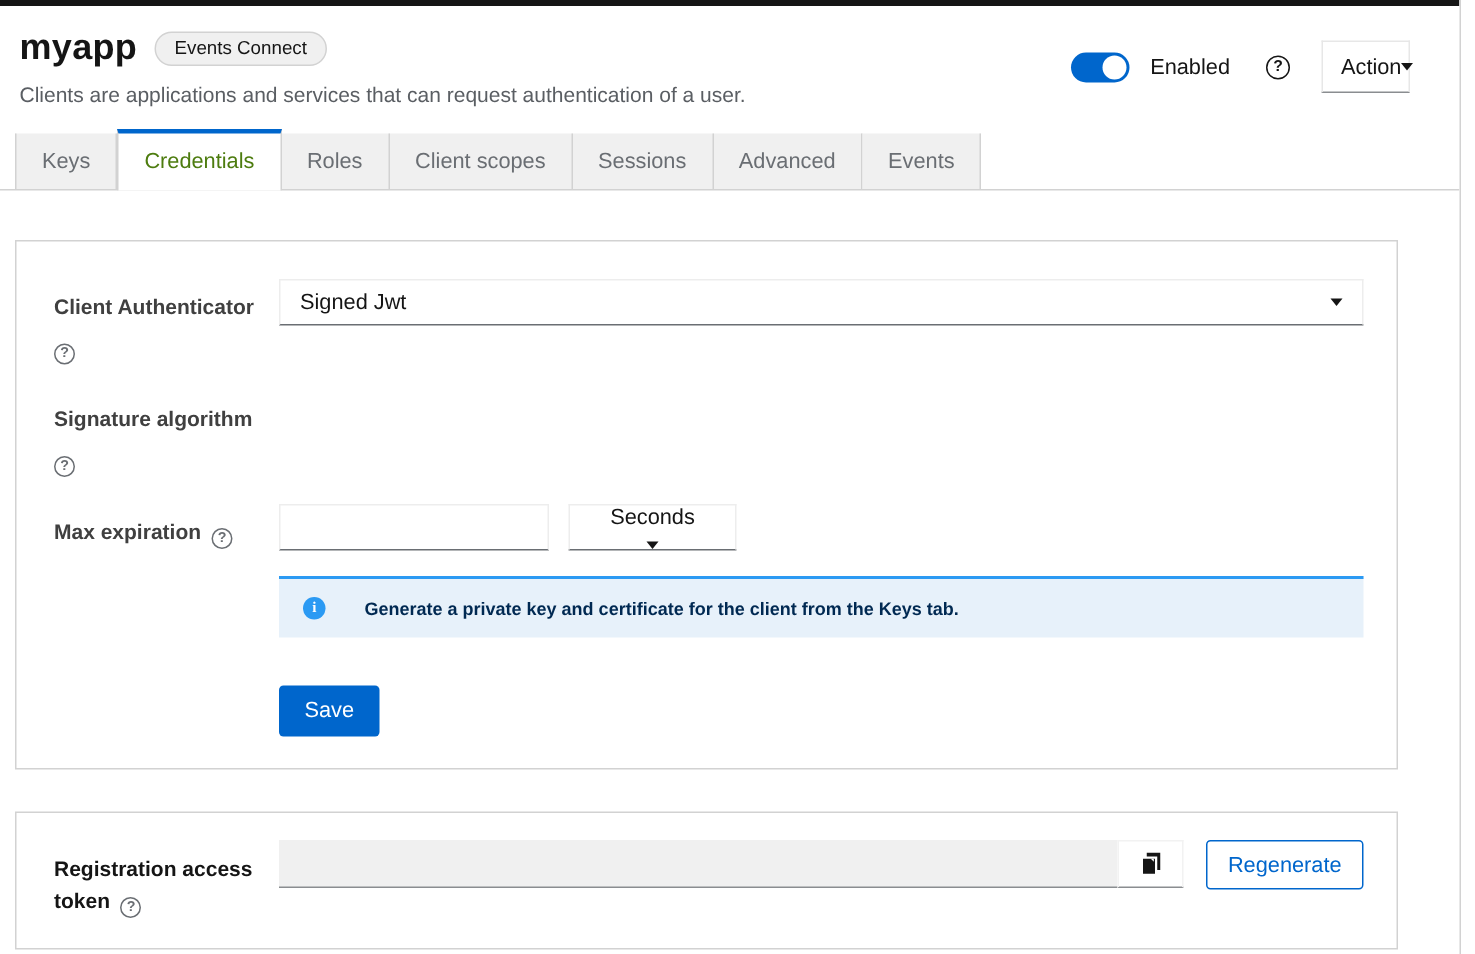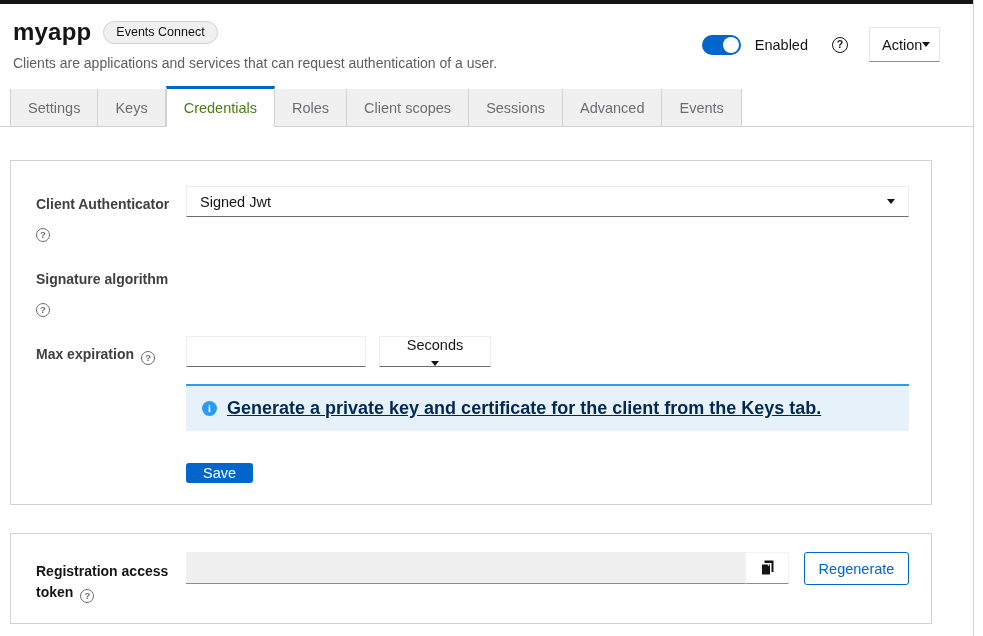--- a/index.html
+++ b/index.html
@@ -36,21 +36,21 @@
   .toggle .knob { position: absolute; right: 2px; top: 2px; width: 16px; height: 16px; border-radius: 50%; background: #fff; }
   .toggle-label { margin-left: 14px; font-size: 14.5px; }
   .qmark {
     display: inline-flex; align-items: center; justify-content: center;
     border-radius: 50%; cursor: pointer; flex-shrink: 0;
     width: 14px; height: 14px; border: 1px solid #6a6e73; color: #6a6e73;
     font-size: 9.5px; font-weight: 700; line-height: 1;
   }
   .qmark.dark { width: 16px; height: 16px; border: 1.6px solid #151515; color: #151515; font-size: 10.5px; margin-left: 24px; }
   .action-dd {
-    margin-left: 21px; width: 71px; height: 35px; background: #fff;
+    margin-left: 21px; width: 59px; height: 35px; background: #fff;
     border: 1px solid #e7e7e7; border-bottom: 1px solid #8a8d90;
     display: flex; align-items: center; justify-content: space-between;
     padding: 0 12px; font-size: 14.5px; font-family: inherit; color: #151515; cursor: pointer;
   }
   .caret { width: 0; height: 0; border-left: 4.5px solid transparent; border-right: 4.5px solid transparent; border-top: 5px solid #151515; }
 
   
   .tabbar { display: flex; align-items: flex-end; margin-top: 15px; margin-right: 10px; padding-left: 10px; border-bottom: 1px solid #d2d2d2; }
   .tab {
     height: 37px; display: flex; align-items: center; padding: 0 17px;
@@ -93,24 +93,24 @@
 
   .alert {
     margin-left: 150px; margin-top: -1px; background: #e7f1fa; border-top: 2px solid #2b9af3;
     padding: 12px 16px; display: flex; align-items: center;
   }
   .info-icon {
     width: 15px; height: 15px; border-radius: 50%; background: #2b9af3; color: #fff;
     display: inline-flex; align-items: center; justify-content: center;
     font-size: 10px; font-weight: 700; flex-shrink: 0; font-family: "Liberation Serif", serif;
   }
-  .alert-text { margin-left: 10px; font-size: 18px; font-weight: 700; color: #002952; text-decoration: underline; }
+  .alert-text { margin-left: 26px; font-size: 12px; font-weight: 700; color: #002952; }
 
   .save-btn {
-    margin-left: 150px; margin-top: 32px; height: 20px; padding: 0 17px;
+    margin-left: 150px; margin-top: 32px; height: 34px; padding: 0 17px;
     background: #0066cc; color: #fff; border: none; border-radius: 3px;
     font-size: 14.5px; font-family: inherit; cursor: pointer;
   }
 
   
   .token-label-col { width: 150px; flex-shrink: 0; padding-top: 9px; font-size: 14px; line-height: 21px; }
   .token-label-col label { font-weight: 600; }
   .input-group { flex: 1; display: flex; height: 32px; min-width: 0; }
   .token-input { flex: 1; min-width: 0; background: #f0f0f0; border: none; border-bottom: 1px solid #8a8d90; padding: 0 9px; font-family: inherit; }
   .copy-btn {
@@ -148,21 +148,20 @@
       <span class="toggle-label">Enabled</span>
       <span class="qmark dark">?</span>
       <button class="action-dd">
         <span>Action</span>
         <span class="caret"></span>
       </button>
     </div>
   </header>
 
   <div class="tabbar">
-    <div class="tab">Settings</div>
     <div class="tab">Keys</div>
     <div class="tab active">Credentials</div>
     <div class="tab">Roles</div>
     <div class="tab">Client scopes</div>
     <div class="tab">Sessions</div>
     <div class="tab">Advanced</div>
     <div class="tab">Events</div>
   </div>
 
   <main>

